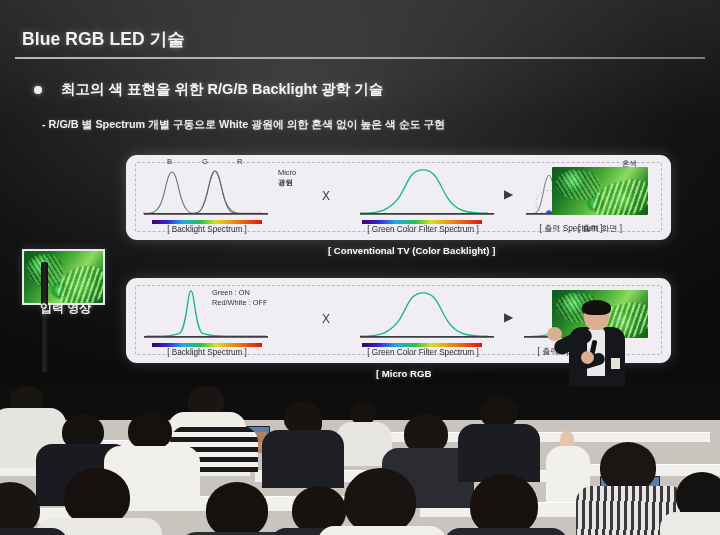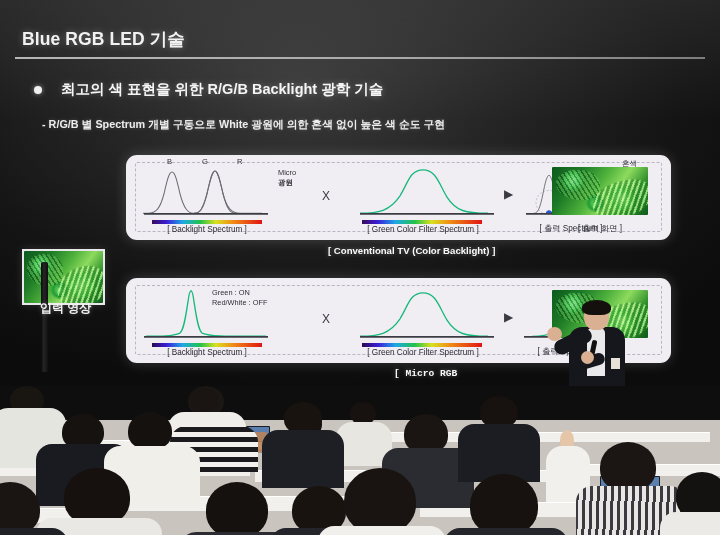--- a/index.html
+++ b/index.html
@@ -295,21 +295,21 @@
         <div class="cell-label" style="left:-8px;width:110px;">[ 출력 Spectrum ]</div>
       </div>
 
       <div class="thumb" style="left:426px;top:12px;width:96px;height:48px;">
         <div class="img"></div>
         <div class="leaf"></div>
         <div class="swirl"></div>
       </div>
     </div>
 
-    <div class="panel-caption" style="left:394px;top:368px;font-family:Liberation Mono, monospace;">[ Micro RGB </div>
+    <div class="panel-caption" style="left:376px;top:368px;">[ Micro RGB </div>
 
     <div class="monitor">
       <div class="monitor-screen">
         <div class="thumb" style="inset:0;">
           <div class="img"></div>
           <div class="leaf"></div>
           <div class="swirl"></div>
         </div>
       </div>
     </div>

